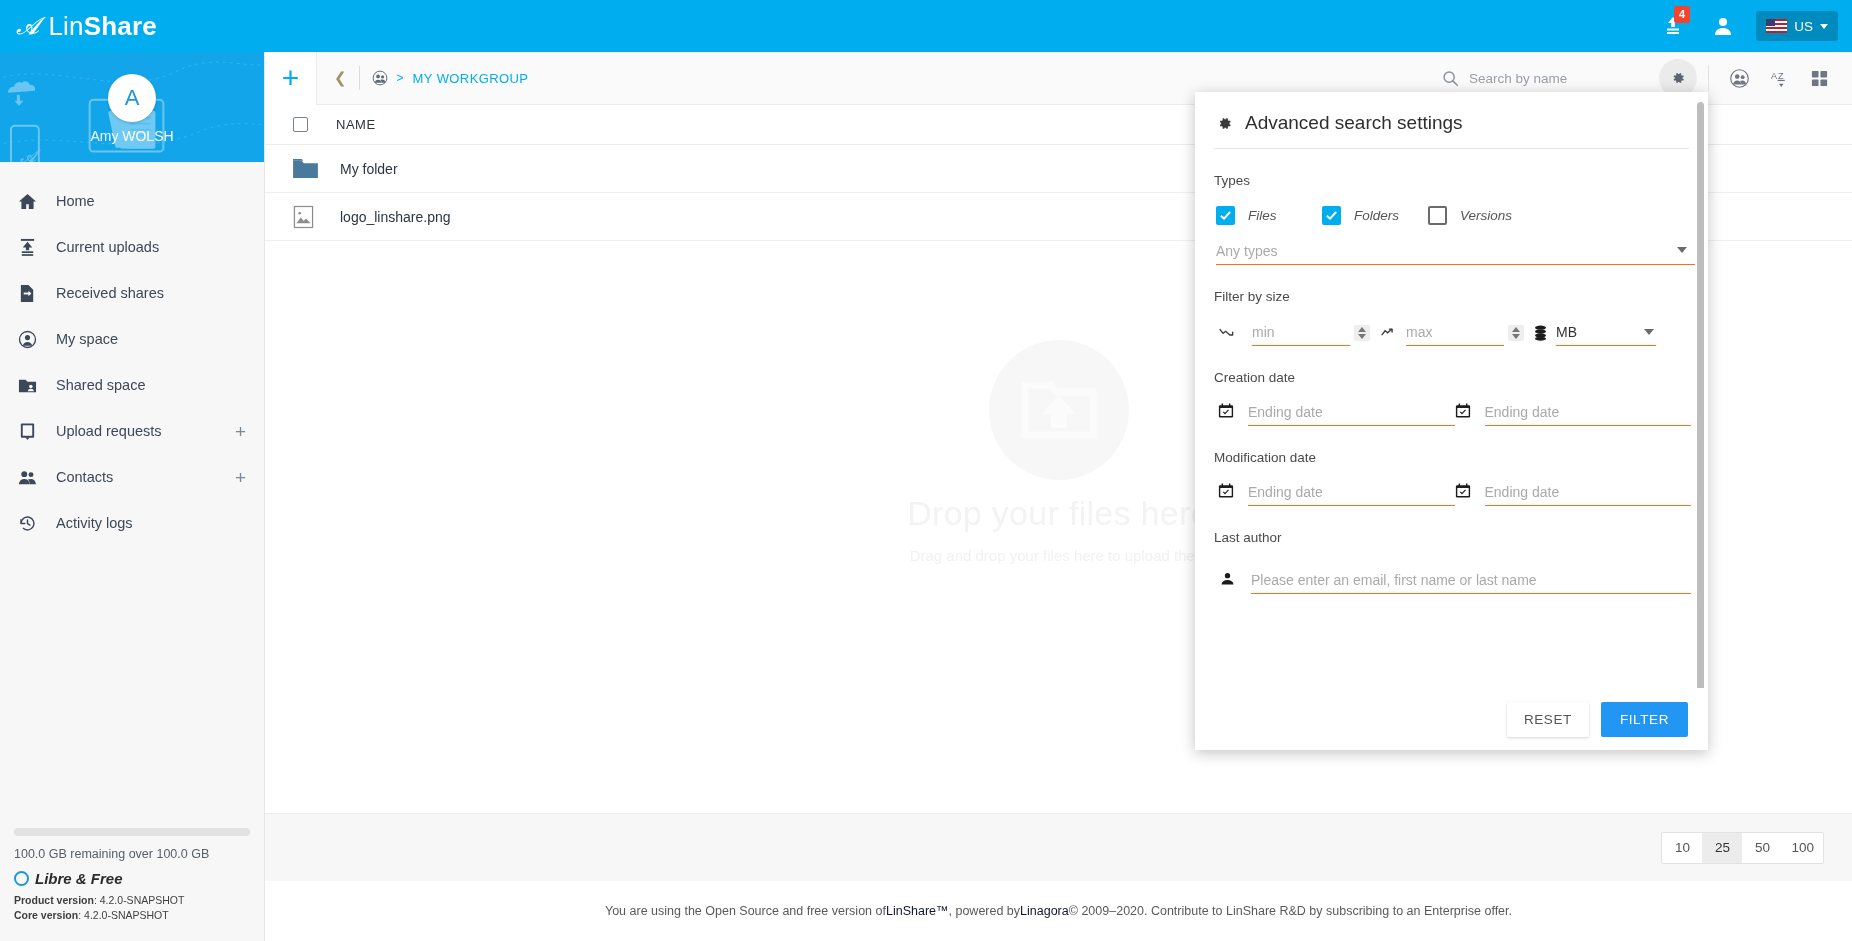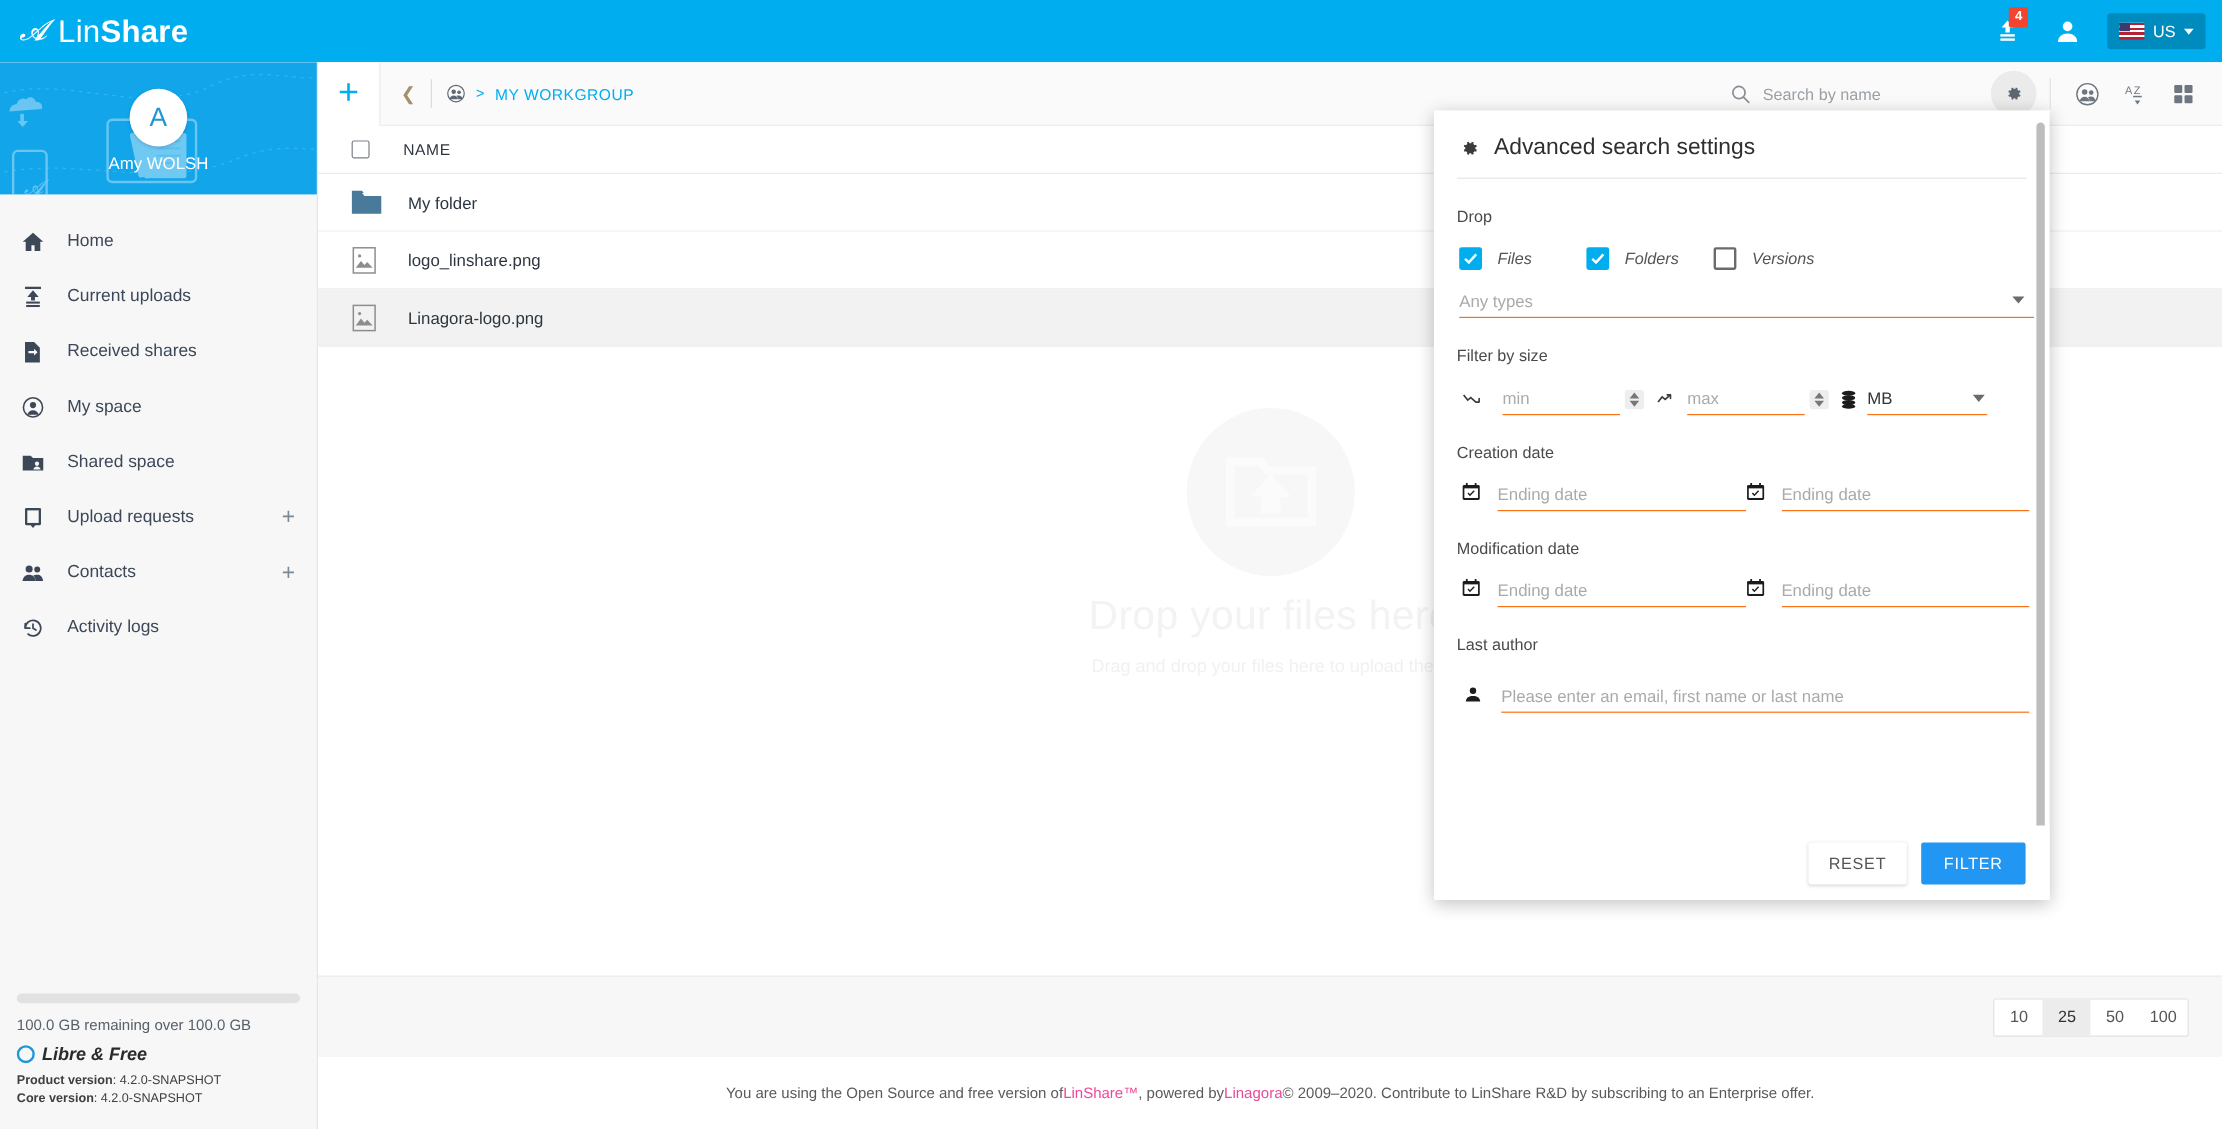--- a/index.html
+++ b/index.html
@@ -167,21 +167,21 @@
   .pager { display: flex; border: 1px solid #e2e2e2; border-radius: 2px; background: #fff; overflow: hidden; }
   .pg { min-width: 40px; height: 30px; display: flex; align-items: center; justify-content: center;
         font-size: 13.5px; color: #555; cursor: pointer; padding: 0 9px; }
   .pg.active { background: #ececec; color: #333; }
 
   .page-footer {
     position: absolute; left: 0; right: 0; bottom: 0; height: 60px; background: #fff;
     display: flex; align-items: center; justify-content: center;
     font-size: 12.5px; color: #5a5a5a;
   }
-  .page-footer a { color: #ec4899; text-decoration: none; }
+  .page-footer a { color: #0f172a; text-decoration: none; }
 
   
   .adv-panel {
     position: absolute; left: 1195px; top: 92px; width: 513px; height: 658px;
     background: #fff; box-shadow: 0 3px 14px rgba(0,0,0,.24); z-index: 40;
     display: flex; flex-direction: column;
   }
   .adv-scroll { flex: 1; overflow: hidden; position: relative; padding: 0 17px; }
   .adv-title-row {
     display: flex; align-items: center; gap: 12px; padding: 20px 2px 14px;
@@ -480,30 +480,20 @@
   <div class="row">
     <span class="f-ico">
         <svg width="21" height="24" viewBox="0 0 22 25" fill="none" stroke="#8d8d8d" stroke-width="1.3">
           <rect x="1.5" y="1.5" width="19" height="22"></rect>
           <circle cx="7" cy="8.6" r="1.4" fill="#8d8d8d" stroke="none"></circle>
           <path d="M3.6 19l4.6-6 3 3.6 2.4-2.6 4.8 5z" fill="#8d8d8d" stroke="none"></path>
         </svg>
       </span>
     <span class="row-name">logo_linshare.png</span>
   </div>
-  <div class="row sel">
-    <span class="f-ico">
-        <svg width="21" height="24" viewBox="0 0 22 25" fill="none" stroke="#8d8d8d" stroke-width="1.3">
-          <rect x="1.5" y="1.5" width="19" height="22"></rect>
-          <circle cx="7" cy="8.6" r="1.4" fill="#8d8d8d" stroke="none"></circle>
-          <path d="M3.6 19l4.6-6 3 3.6 2.4-2.6 4.8 5z" fill="#8d8d8d" stroke="none"></path>
-        </svg>
-      </span>
-    <span class="row-name">Linagora-logo.png</span>
-  </div>
 
   <div class="dropzone">
     <div class="dz-circle">
       <svg width="80" height="70" viewBox="0 0 80 70" fill="#fbfbfb">
         <path d="M6 10h26l5 7h37v43H6z" fill="none" stroke="#fbfbfb" stroke-width="7"></path>
         <path d="M40 20l17 19H48v14H32V39h-9z"></path>
       </svg>
     </div>
     <div class="dz-title">Drop your files here</div>
     <div class="dz-sub">Drag and drop your files here to upload them</div>
@@ -532,21 +522,21 @@
     <div class="adv-title-row">
       <span class="gear-ico">
           <svg width="17" height="17" viewBox="0 0 20 20" fill="currentColor">
             <path d="M10 6.6A3.4 3.4 0 1 0 10 13.4 3.4 3.4 0 0 0 10 6.6zm0 5.2a1.8 1.8 0 1 1 0-3.6 1.8 1.8 0 0 1 0 3.6z"></path>
             <path d="M17.3 11.4l-1.5-.5a5.9 5.9 0 0 0 0-1.8l1.5-.5-.7-2-1.5.5a6 6 0 0 0-1.3-1.3l.5-1.5-2-.7-.5 1.5a5.9 5.9 0 0 0-1.8 0L9.5 3.6l-2 .7.5 1.5A6 6 0 0 0 6.7 7.1l-1.5-.5-.7 2 1.5.5a5.9 5.9 0 0 0 0 1.8l-1.5.5.7 2 1.5-.5a6 6 0 0 0 1.3 1.3l-.5 1.5 2 .7.5-1.5a5.9 5.9 0 0 0 1.8 0l.5 1.5 2-.7-.5-1.5a6 6 0 0 0 1.3-1.3l1.5.5z"></path>
           </svg>
         </span>
       <span class="adv-title">Advanced search settings</span>
     </div>
 
-    <div class="grp-label">Drop</div>
+    <div class="grp-label">Types</div>
     <div class="types-row">
       <label class="type-opt b1">
         <span class="mcb on">
             <svg width="13" height="13" viewBox="0 0 14 14" fill="none" stroke="#fff" stroke-width="2.2">
               <polyline points="2,7.2 5.4,10.4 12,3.2"></polyline>
             </svg>
           </span>
         <span class="type-lbl">Files</span>
       </label>
       <label class="type-opt b2">

